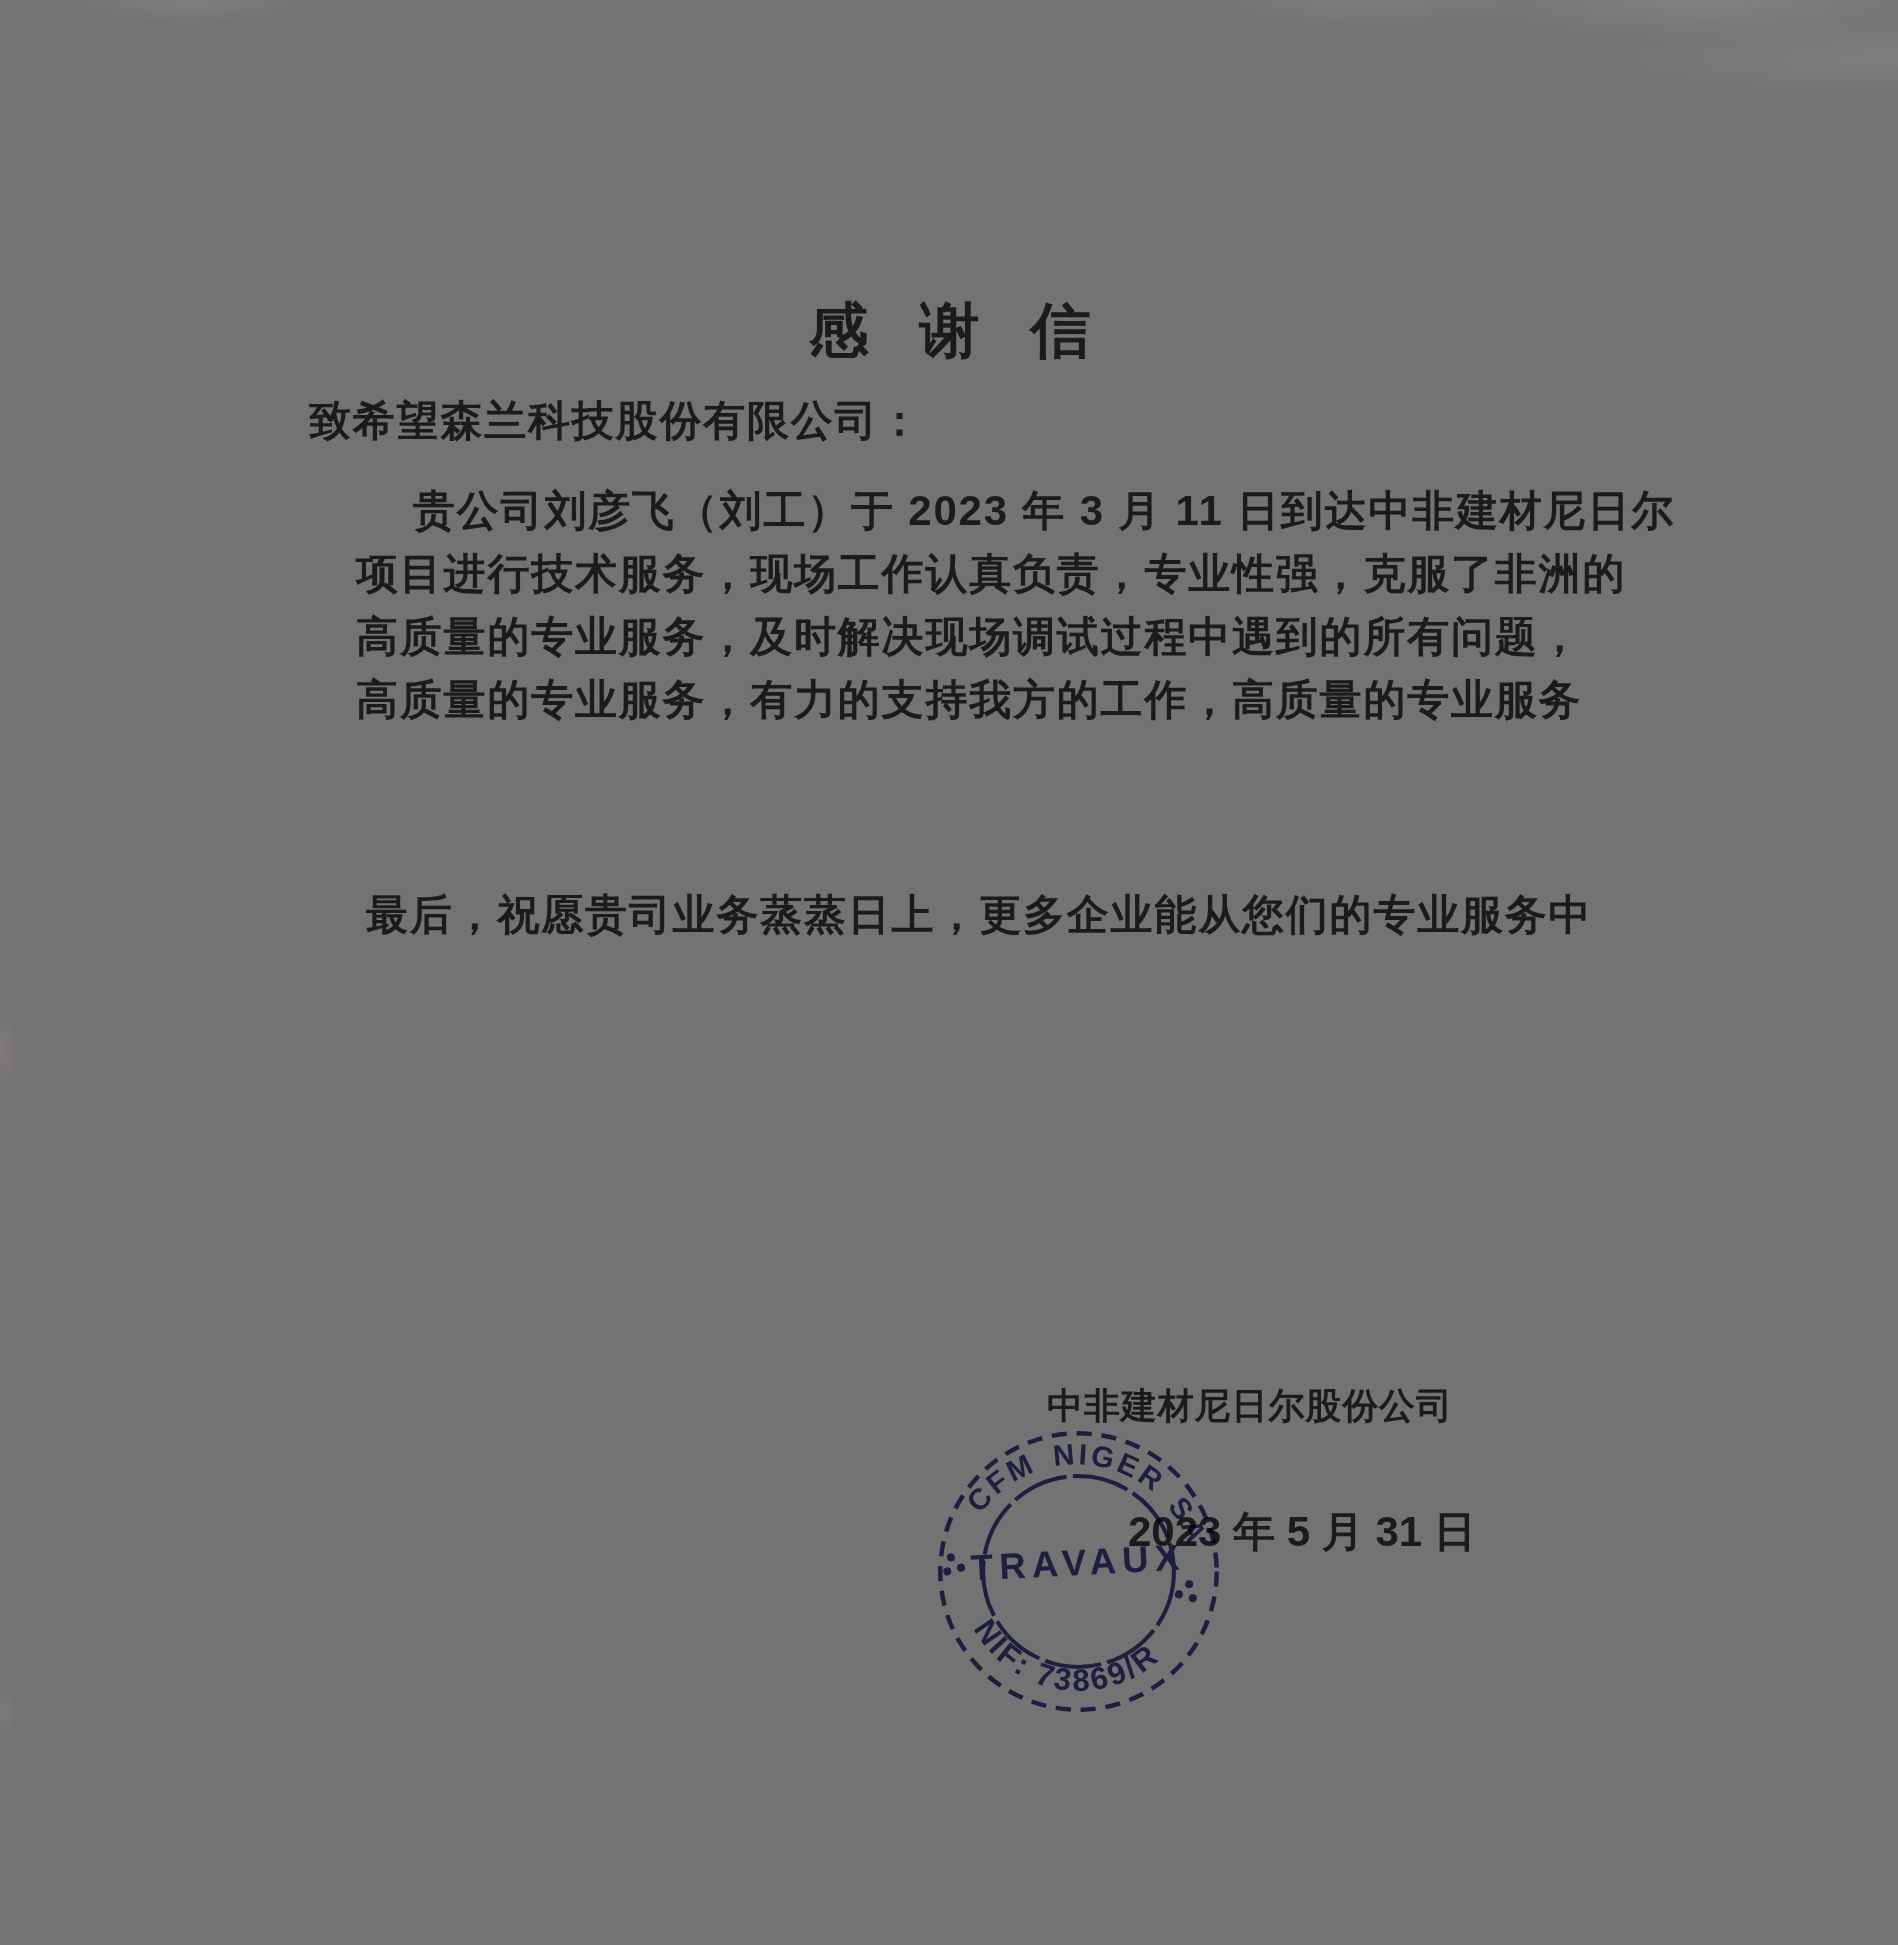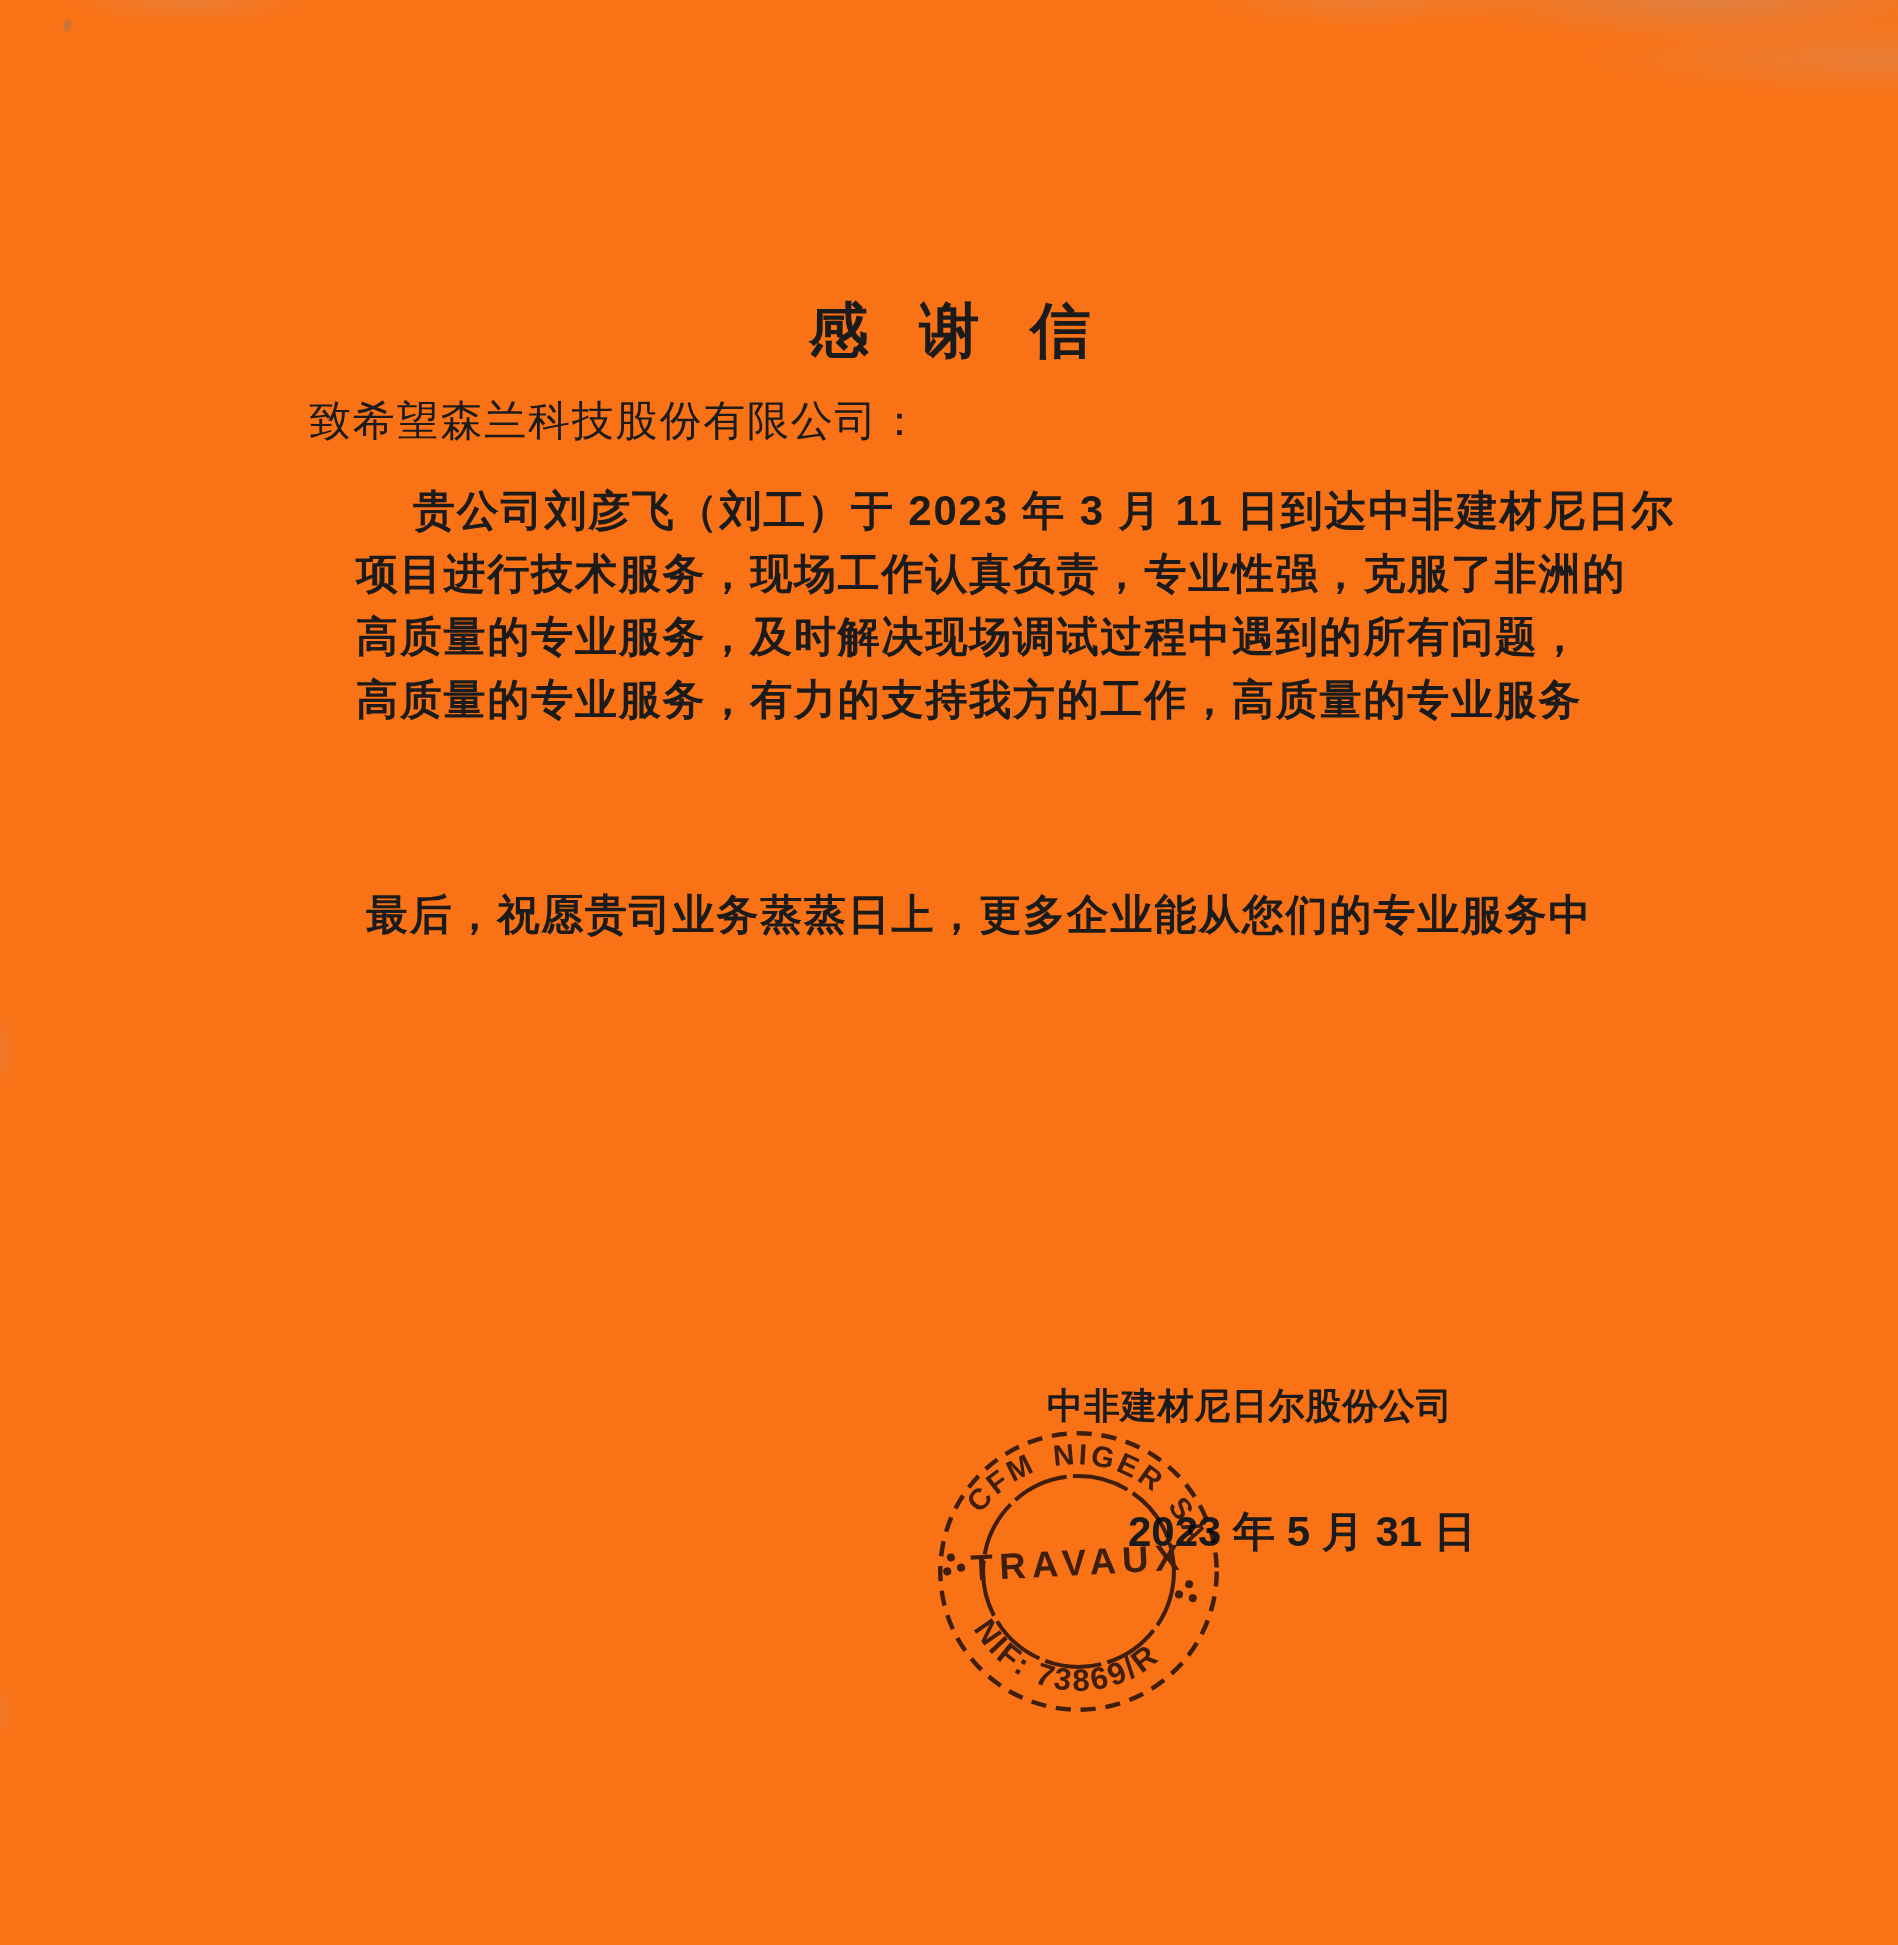--- a/index.html
+++ b/index.html
@@ -5,21 +5,21 @@
   html,body{margin:0;padding:0;}
   body{
     width:1899px;height:1945px;
     background:#ffffff;
     font-family:"Liberation Sans", sans-serif;
     position:relative;
     overflow:hidden;
   }
   .page{
     position:absolute;inset:0;
-    background:#f97316;
+    background:#737373;
     color:#1b1b1b;
   }
   
   .page::before{
     content:"";
     position:absolute;inset:0;
     pointer-events:none;
     background:
       radial-gradient(ellipse 374px 62px at 90% 0%,  rgba(168,158,162,.30), transparent 70%),
       radial-gradient(ellipse 232px 40px at 72% 0%,  rgba(180,175,180,.18), transparent 70%),
@@ -35,21 +35,21 @@
   }
   .title{
     position:absolute;left:0;top:291px;width:100%;
     text-align:center;
     font-size:60px;font-weight:700;
     letter-spacing:.85em;text-indent:.85em;
     white-space:nowrap;
   }
   .salutation{
     position:absolute;left:309px;top:394px;
-    font-size:42px;font-weight:400;line-height:53px;
+    font-size:42px;font-weight:700;line-height:53px;
     letter-spacing:1.8px;white-space:nowrap;
   }
   .para{
     position:absolute;left:309px;
     font-size:42px;font-weight:700;
     letter-spacing:1.8px;
   }
   .para .bodyline{
     height:63px;line-height:63px;white-space:nowrap;
   }

